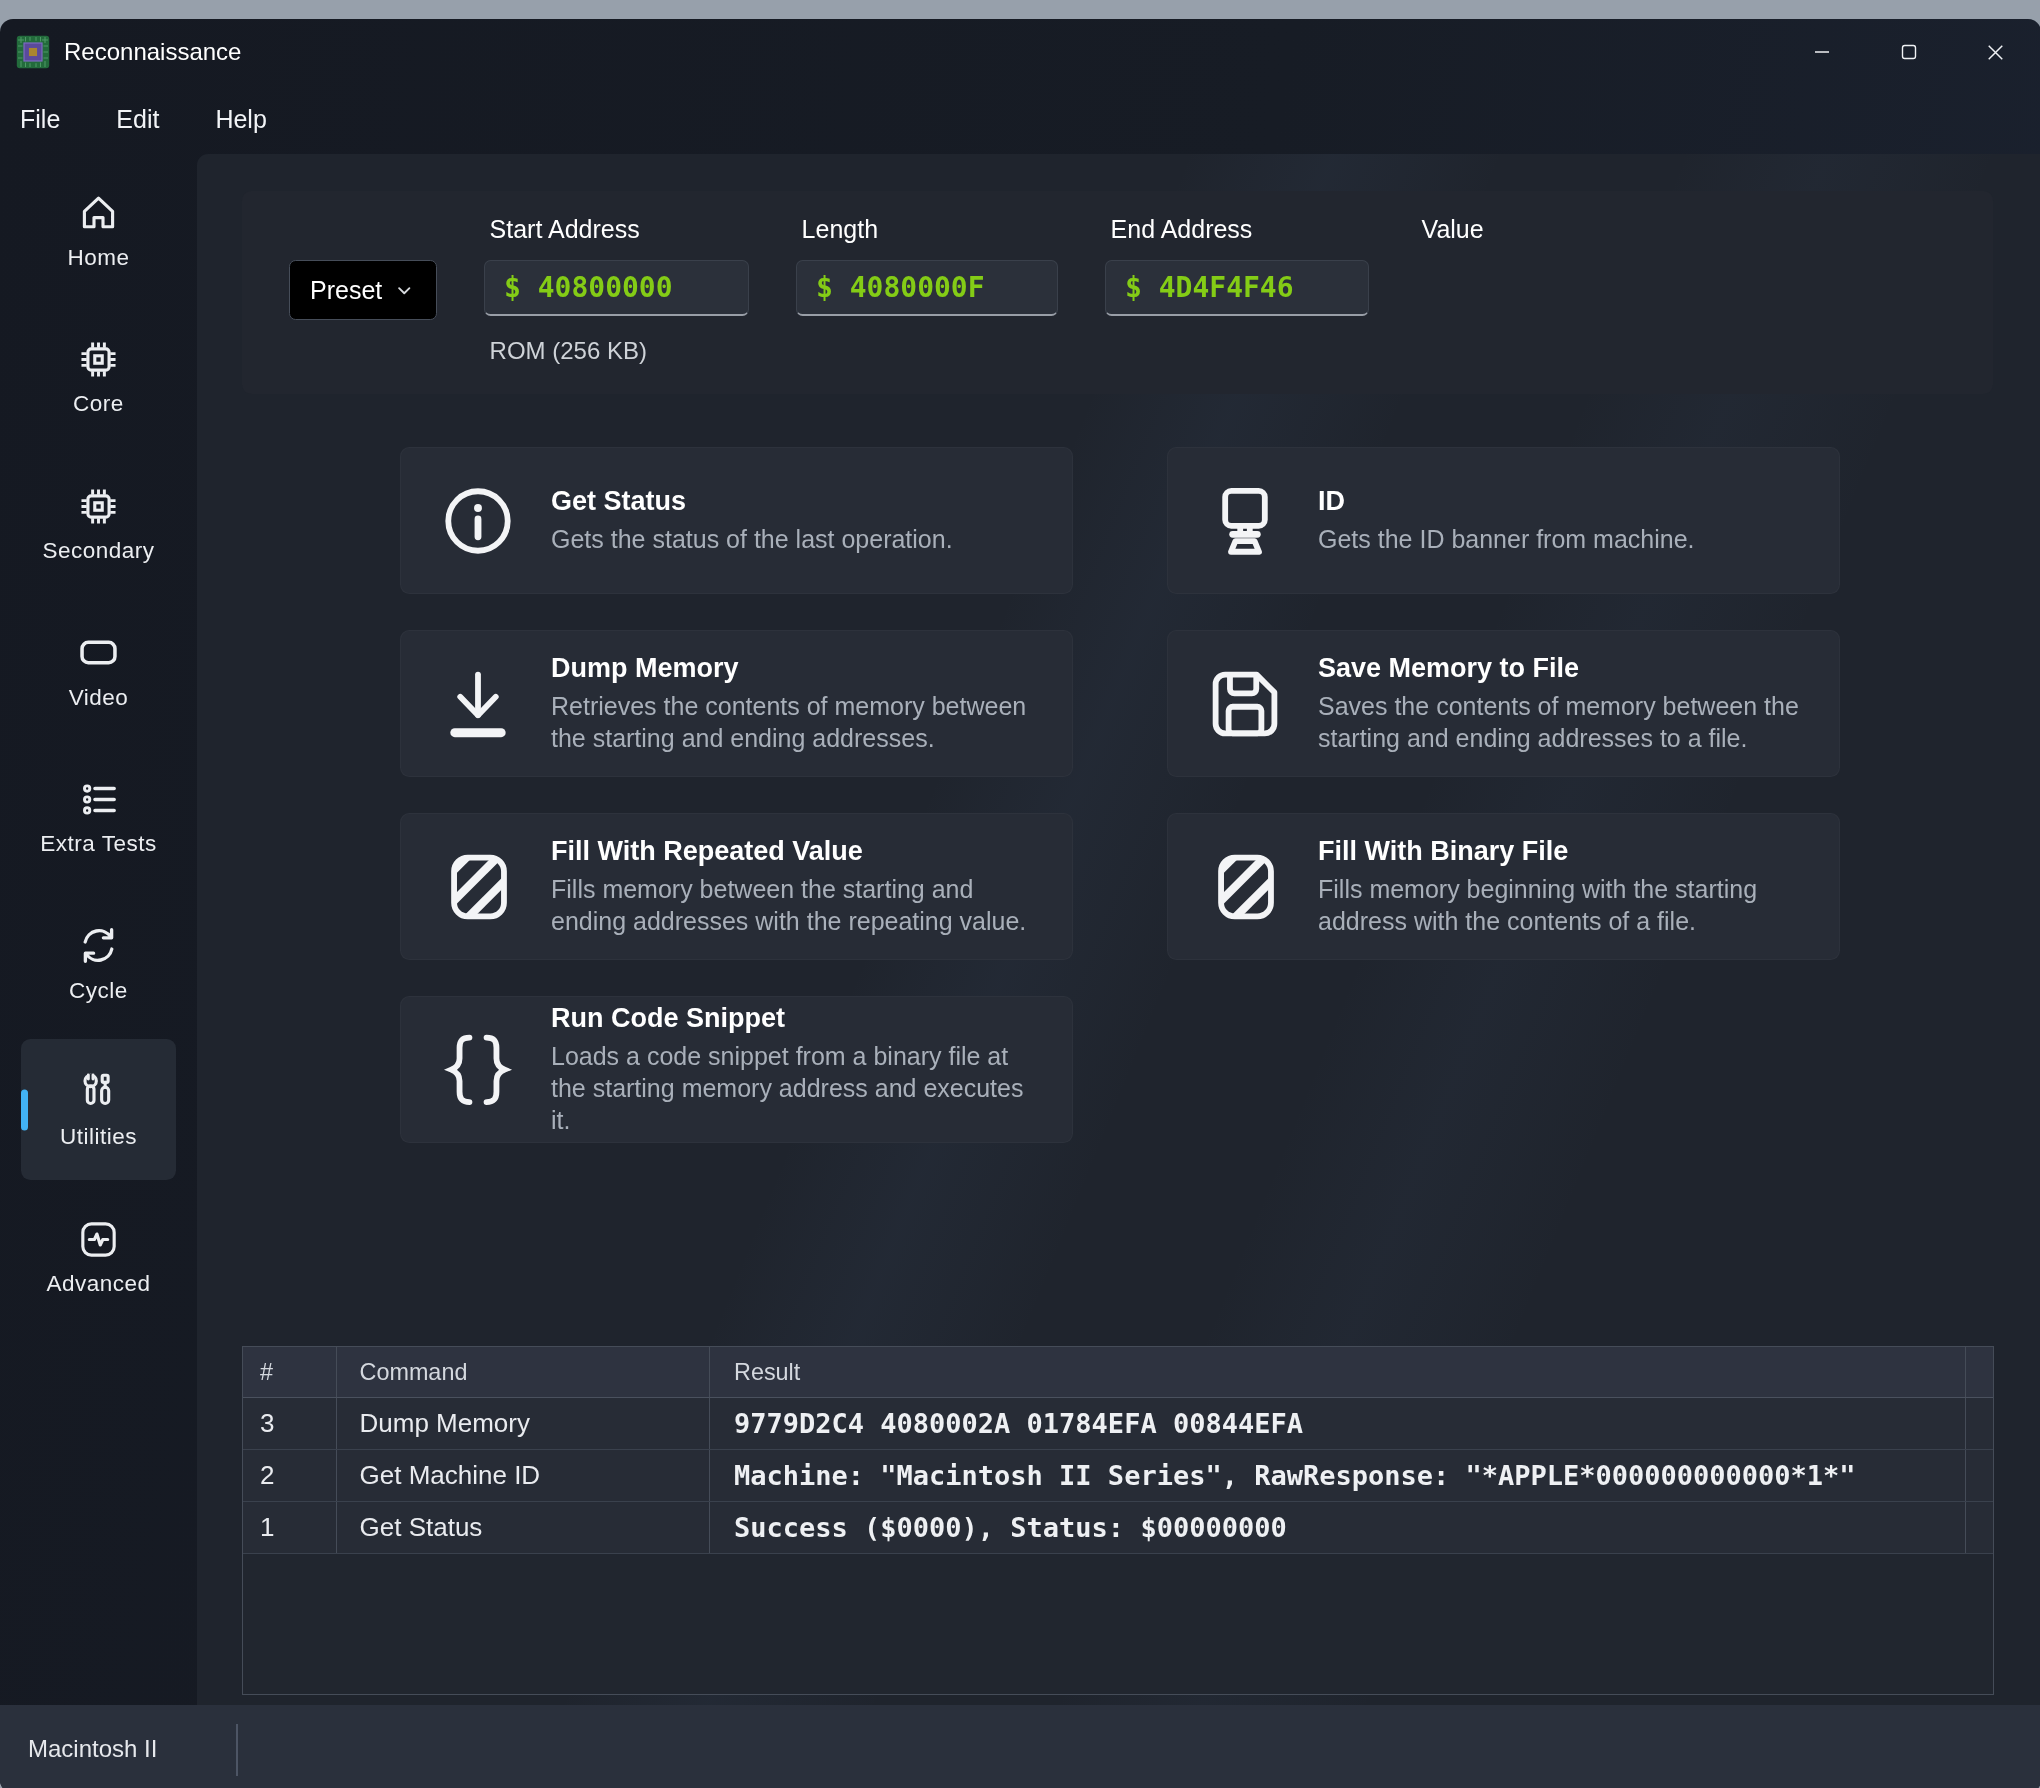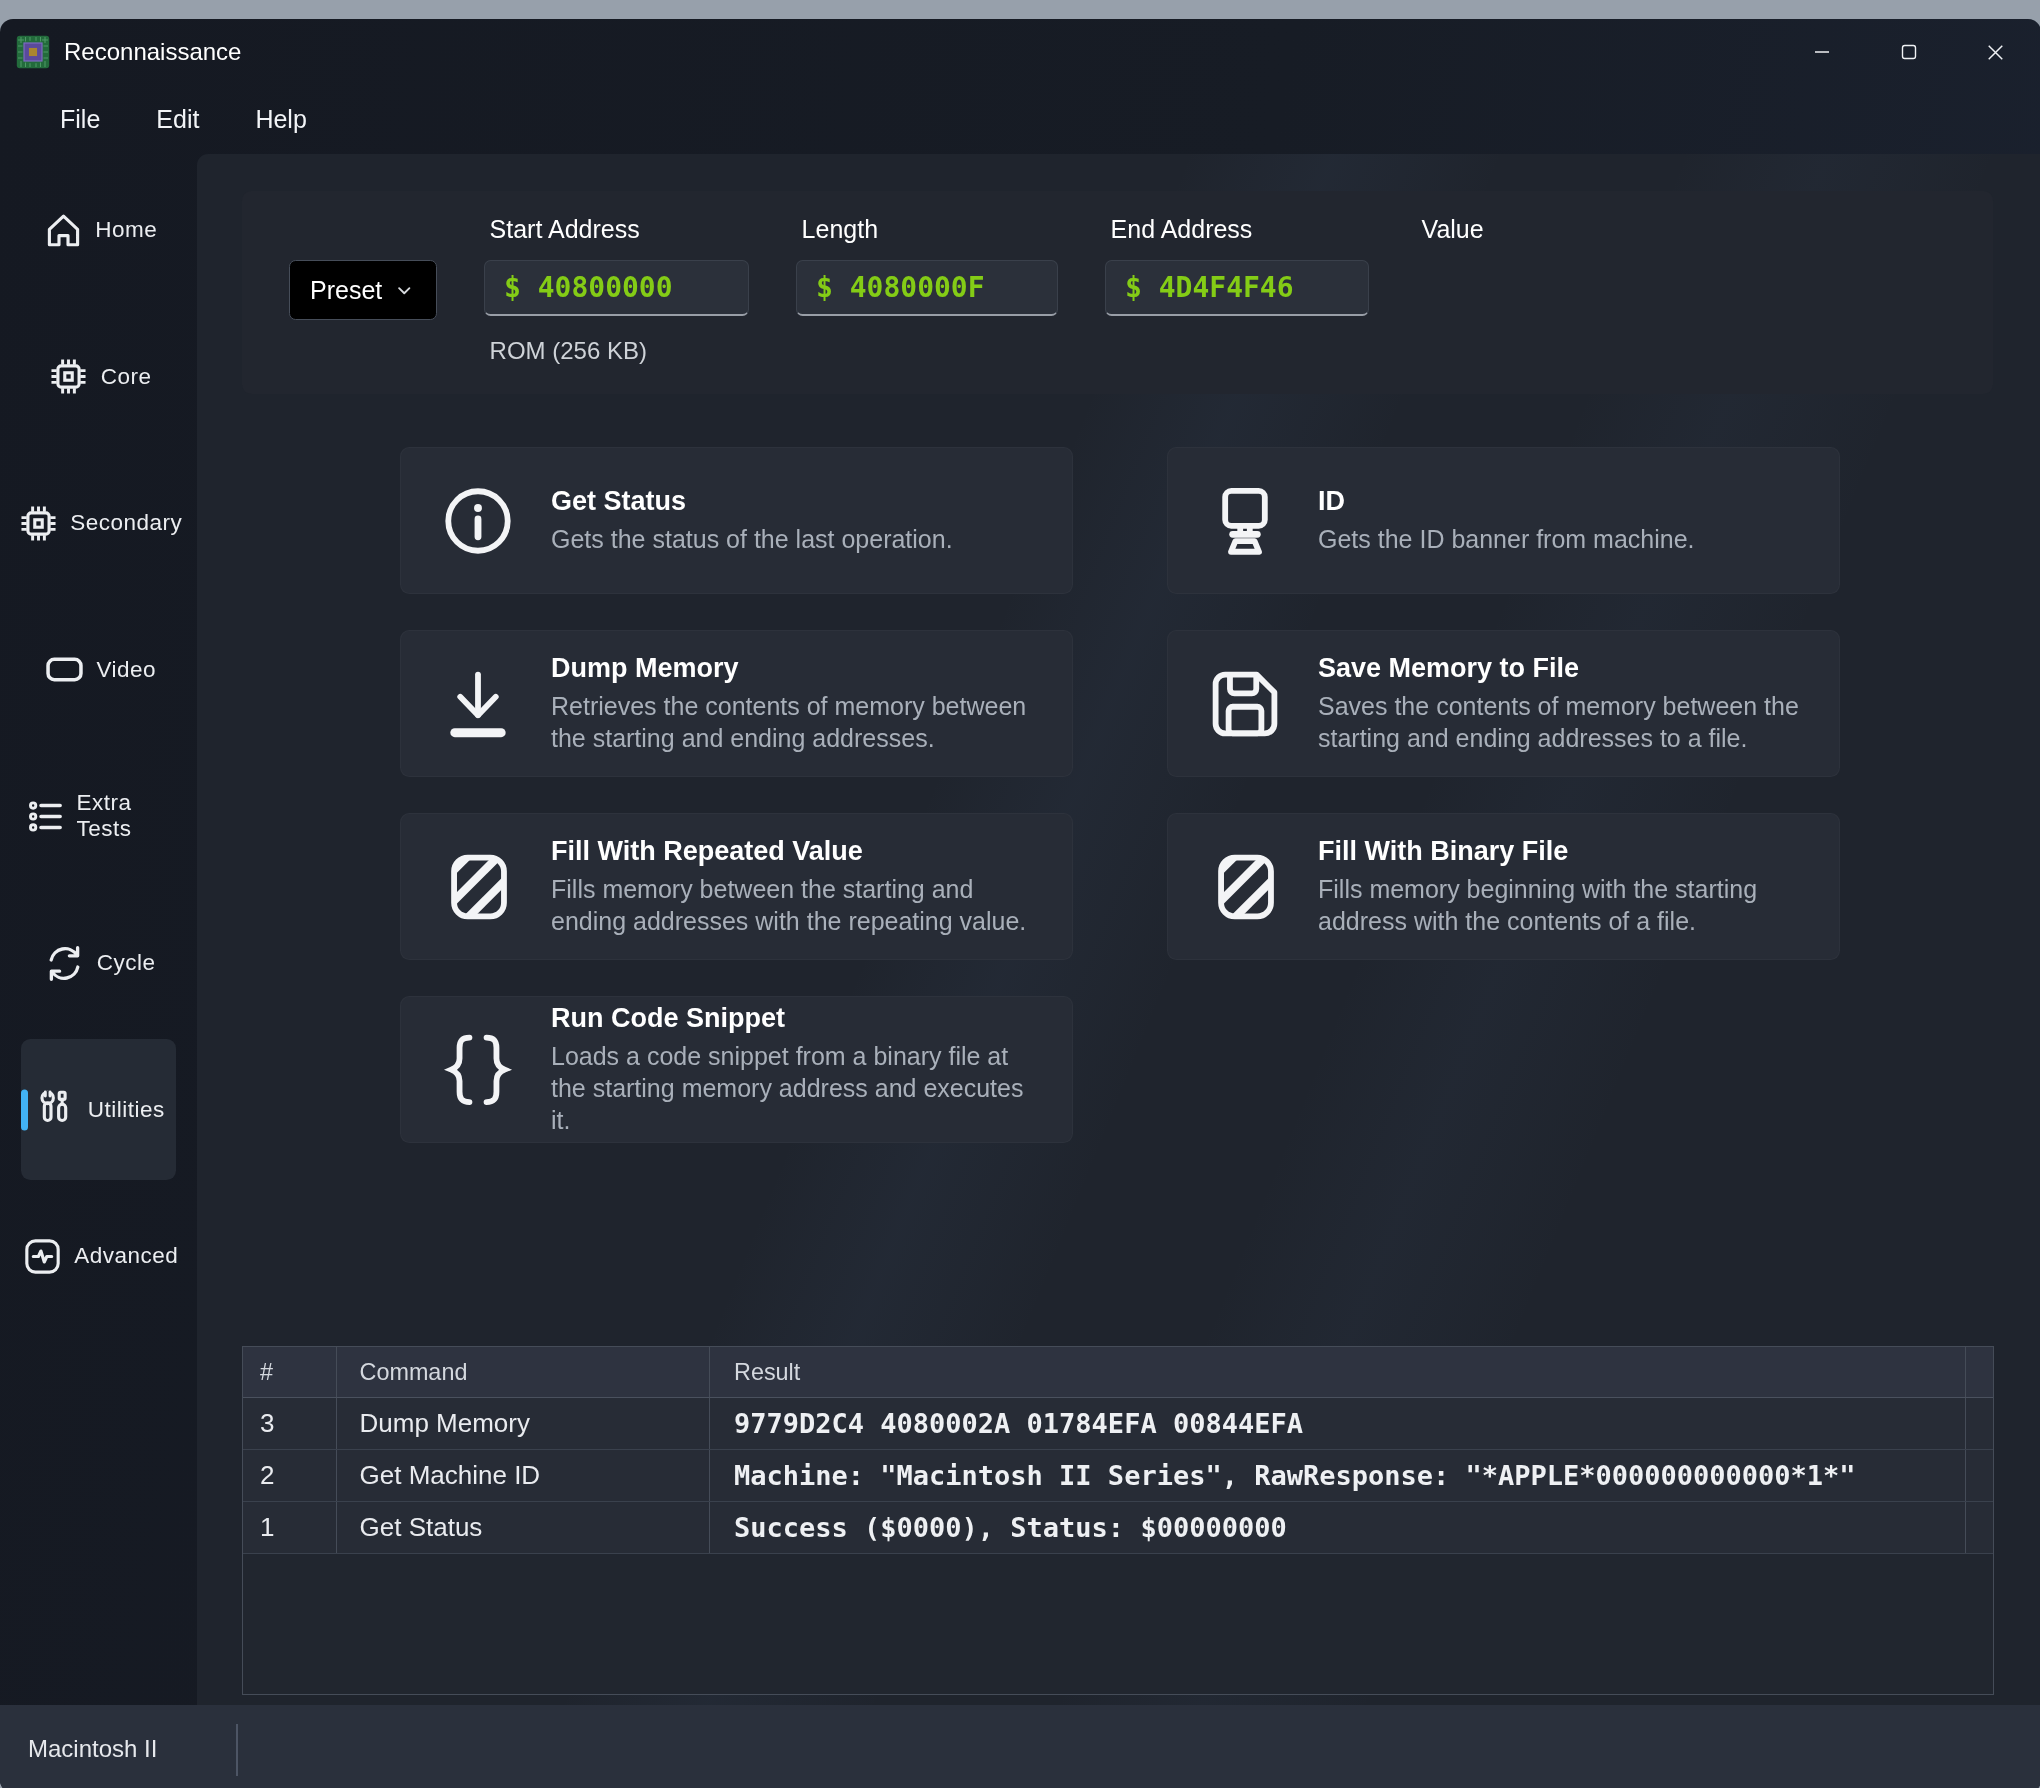--- a/index.html
+++ b/index.html
@@ -10,26 +10,26 @@
             background:linear-gradient(100deg,#151922 0%,#171c25 55%,#1b2230 100%); }
   
   .titlebar { position:absolute; left:0; top:0; width:100%; height:66px;
               display:flex; align-items:center; }
   .app-id { display:flex; align-items:center; gap:13px; padding-left:15px; }
   .app-title { font-size:24px; color:#ffffff; }
   .win-controls { margin-left:auto; display:flex; width:259px; height:100%; margin-right:2.8px; }
   .win-btn { flex:1; display:flex; align-items:center; justify-content:center; }
   
   .menubar { position:absolute; left:0; top:66px; height:69px; display:flex;
-             align-items:center; padding-left:20px; gap:56px;margin-left:40px; }
+             align-items:center; padding-left:20px; gap:56px; }
   .menu-item { font-size:25px; color:#f2f4f7; }
   
   .sidebar { position:absolute; left:0; top:135px; width:197px; height:1552px; }
   .nav-item { position:relative; width:155px; height:141px; margin:5.6px auto; border-radius:9.4px;
-              display:flex; flex-direction:row; align-items:center; justify-content:center; gap:8.4px; }
+              display:flex; flex-direction:column; align-items:center; justify-content:center; gap:8.4px; }
   .nav-item.selected { background:#252b35; }
   .nav-item.selected::before { content:""; position:absolute; left:0; top:50%;
               transform:translateY(-50%); width:6.6px; height:41px; border-radius:3.7px;
               background:var(--accent,#42b3f5); }
   .nav-label { font-size:22.5px; color:#eceef1; letter-spacing:0.5px; }
   
   .main { position:absolute; left:197px; top:135px; width:1844px; height:1552px;
           background:#1f242d; border-top-left-radius:11.2px; overflow:hidden; }
   .main::before { content:""; position:absolute; inset:0; pointer-events:none;
           background:linear-gradient(112deg, transparent 40%, rgba(96,130,180,0.055) 46%,

